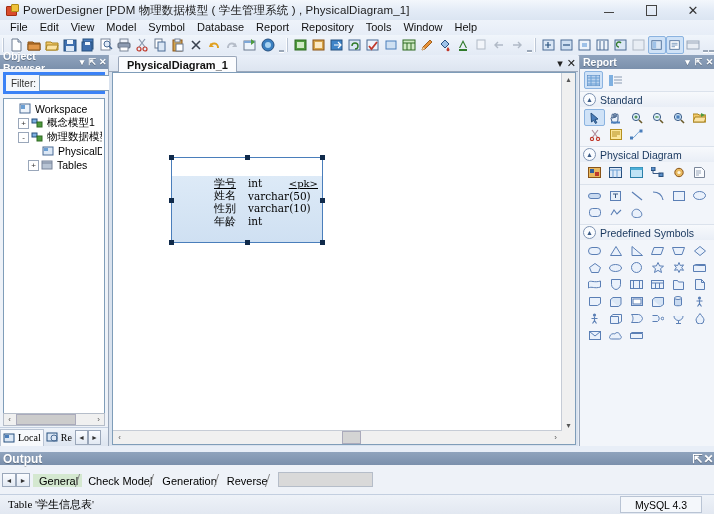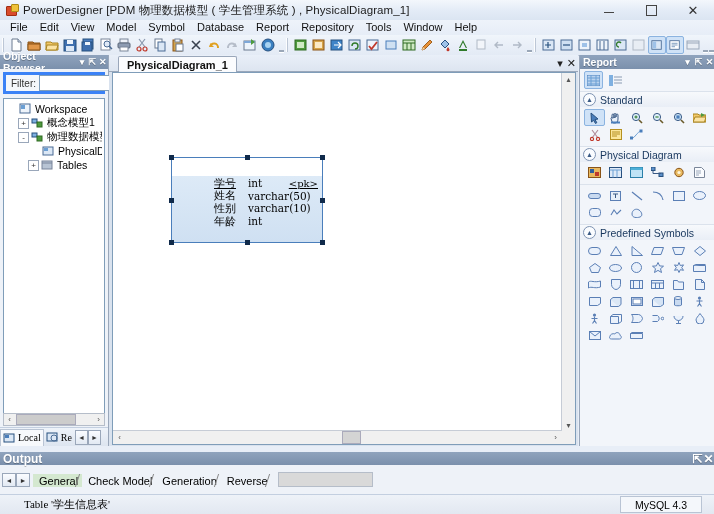--- a/index.html
+++ b/index.html
@@ -159,21 +159,21 @@
   .otab .sl{position:absolute;right:-4px;top:0;width:8px;height:13px;
     border-left:1px solid #888;transform:skewX(-18deg);}
   .otab-fill{flex:1;height:13px;background:#d9d9d9;border:1px solid #b5bdc9;margin-left:6px;}
   .out-hscroll{position:absolute;right:0;top:21px;width:360px;height:13px;background:#d0d0d0;
     border:1px solid #b5bdc9;display:flex;align-items:center;}
 
   
   .status{position:absolute;left:0;bottom:0;width:714px;height:19px;
     background:linear-gradient(180deg,#eef2f8,#e2e8f1);border-top:1px solid #c3cfe0;
     display:flex;align-items:center;}
-  .st-text{padding-left:24px;font-size:11px;font-family:"Liberation Serif",serif;color:#000;}
+  .st-text{padding-left:8px;font-size:11px;font-family:"Liberation Serif",serif;color:#000;}
   .st-spacer{flex:1;}
   .st-cell{height:15px;border:1px solid #b9c4d4;background:#f4f7fb;display:flex;align-items:center;
     justify-content:center;padding:0 8px;font-size:10.5px;margin-right:12px;min-width:64px;}
 </style>
 </head>
 <body>
 
 <div class="app">
 
   <div class="titlebar">

